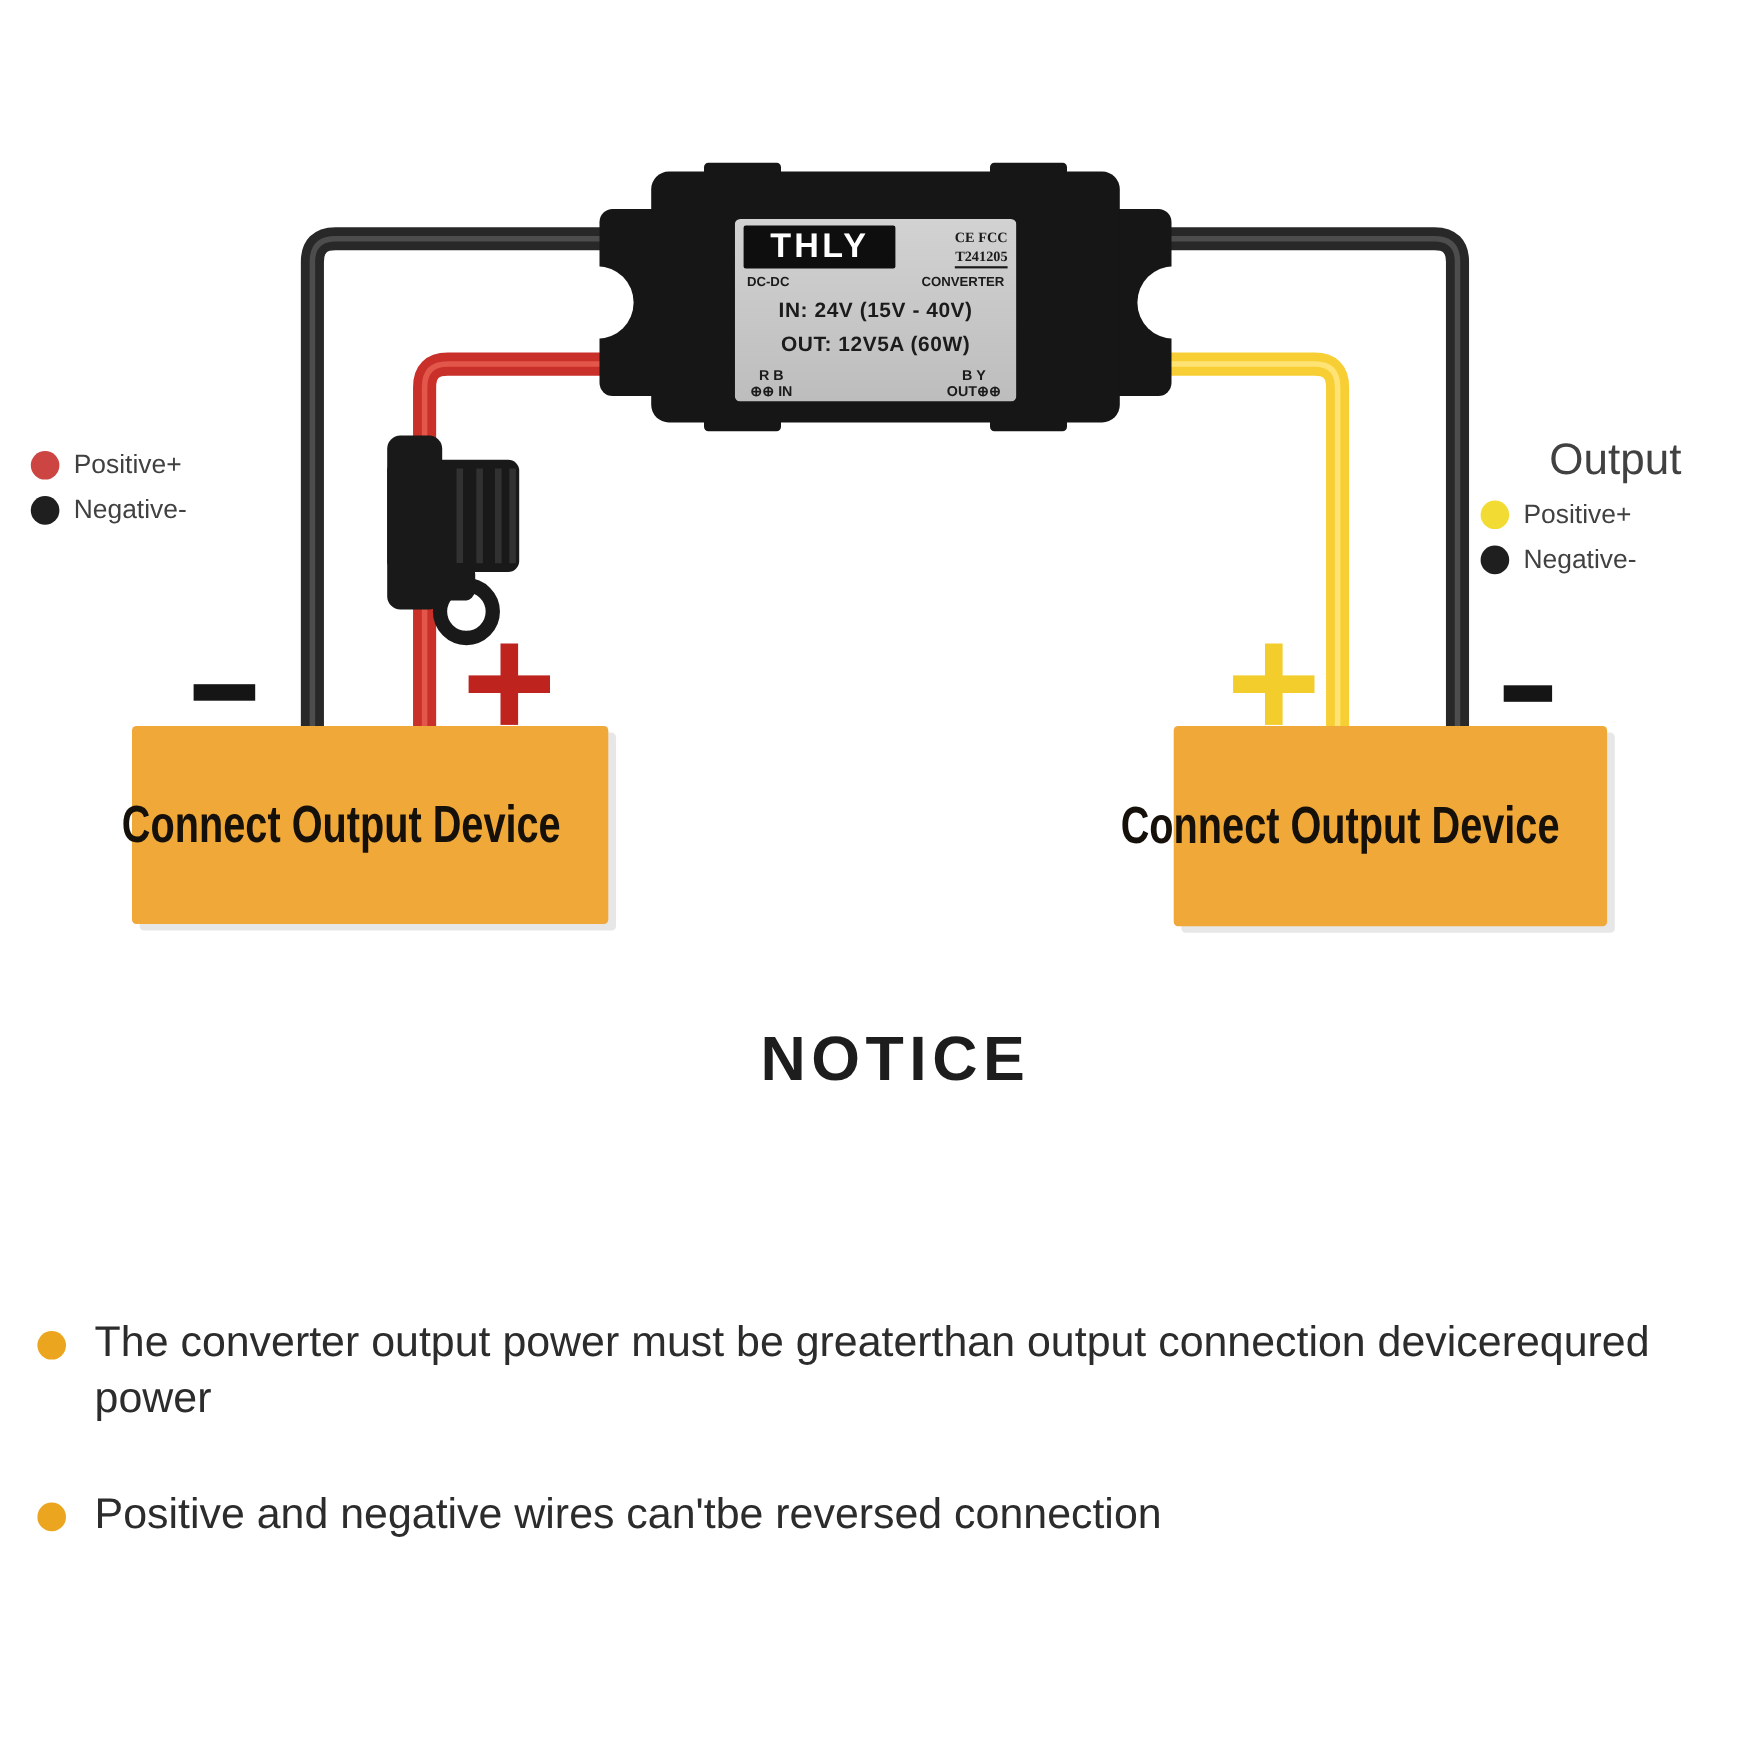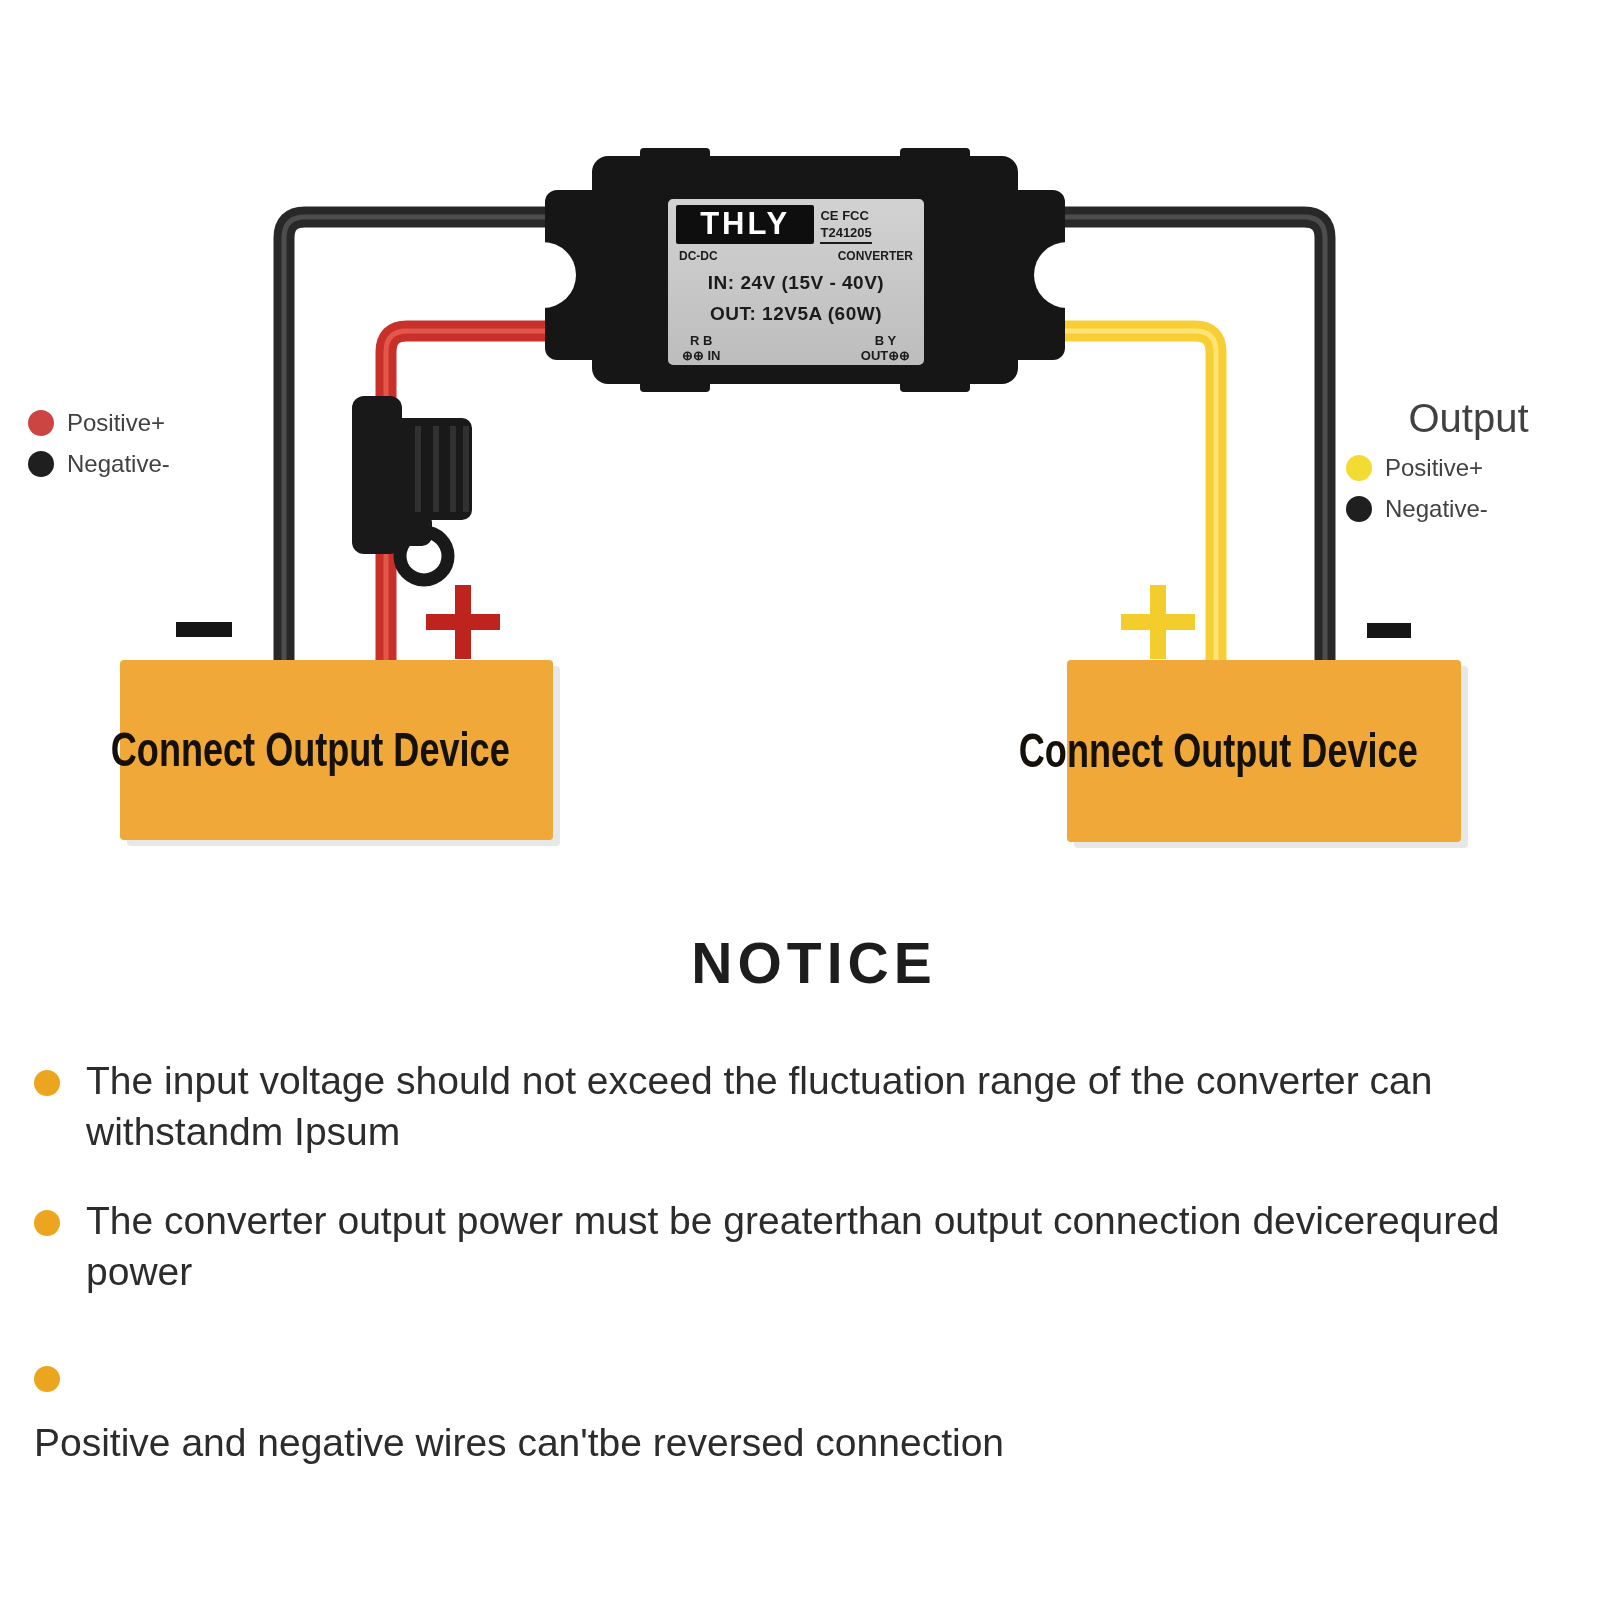--- a/index.html
+++ b/index.html
@@ -14,21 +14,21 @@
     position:absolute;left:665px;top:196px;width:262px;height:172px;
     background:linear-gradient(#d2d2d2,#bdbdbd);
     border:3px solid #161616;border-radius:8px;box-sizing:border-box;
     color:#1b1b1b;
   }
   .lbl-head{display:flex;gap:6px;margin:6px 8px 0;align-items:stretch;}
   .brand-badge{
     flex:1.45;background:#0e0e0e;color:#fff;display:flex;align-items:center;justify-content:center;
     font-weight:bold;font-size:31px;letter-spacing:3px;border-radius:2px;
   }
-  .cert-col{flex:1;text-align:left;font-weight:bold;font-size:13px;line-height:1.3;padding-top:3px;}
+  .cert-col{flex:1;text-align:right;font-weight:bold;font-size:13px;line-height:1.3;padding-top:3px;font-family:Liberation Serif, serif;}
   .model-no{display:inline-block;border-bottom:2px solid #1b1b1b;}
   .type-row{display:flex;justify-content:space-between;font-weight:bold;font-size:12px;margin:5px 11px 0;gap:11px;}
   .spec{text-align:center;font-weight:bold;font-size:19px;margin-top:9px;letter-spacing:0.5px;white-space:nowrap;}
   .term-row{display:flex;justify-content:space-between;margin:9px 14px 0;font-weight:bold;font-size:13px;text-align:center;gap:24px;}
   .term-col span{display:block;line-height:1.15;}
 
   
   .legend{position:absolute;color:#414141;}
   .legend-title{text-align:center;font-size:40px;}
   .legend-row{display:flex;align-items:center;gap:13px;margin-top:13px;font-size:24px;white-space:nowrap;}
@@ -60,21 +60,21 @@
   
   .notice-title{
     position:absolute;left:0;right:0;top:930px;text-align:center;
     font-size:57px;font-weight:bold;letter-spacing:5px;color:#1d1d1d;
   }
   .notice-item{position:absolute;left:34px;width:1560px;display:flex;gap:26px;color:#2c2c2c;}
   .notice-item .text{font-size:39px;line-height:1.3;}
   .notice-dot{width:26px;height:26px;border-radius:50%;background:#eba51f;flex:0 0 26px;margin-top:14px;}
   .ni-1{top:1056px;}
   .ni-2{top:1196px;}
-  .ni-3{top:1352px;flex-direction:column;}
+  .ni-3{top:1352px;}
 </style>
 </head>
 <body>
 
 <div class="canvas">
 
   <svg class="wires" width="1600" height="1600" viewBox="0 0 1600 1600">
 
     <g>
       <path d="M 600 217 H 305 Q 284 217 284 238 V 664" fill="none" stroke="#282828" stroke-width="21"></path>
@@ -175,24 +175,20 @@
 
   <div class="device-box" style="left:120px;top:660px;width:433px;height:180px;">
     <span>Connect Output Device</span>
   </div>
   <div class="device-box" style="left:1067px;top:660px;width:394px;height:182px;">
     <span>Connect Output Device</span>
   </div>
 
   <div class="notice-title">NOTICE</div>
 
-  <div class="notice-item ni-1">
-    <span class="notice-dot"></span>
-    <span class="text">The input voltage should not exceed the fluctuation range of the converter can withstandm Ipsum</span>
-  </div>
   <div class="notice-item ni-2">
     <span class="notice-dot"></span>
     <span class="text">The converter output power must be greaterthan output connection devicerequred power</span>
   </div>
   <div class="notice-item ni-3">
     <span class="notice-dot"></span>
     <span class="text">Positive and negative wires can'tbe reversed connection</span>
   </div>
 
 </div>

